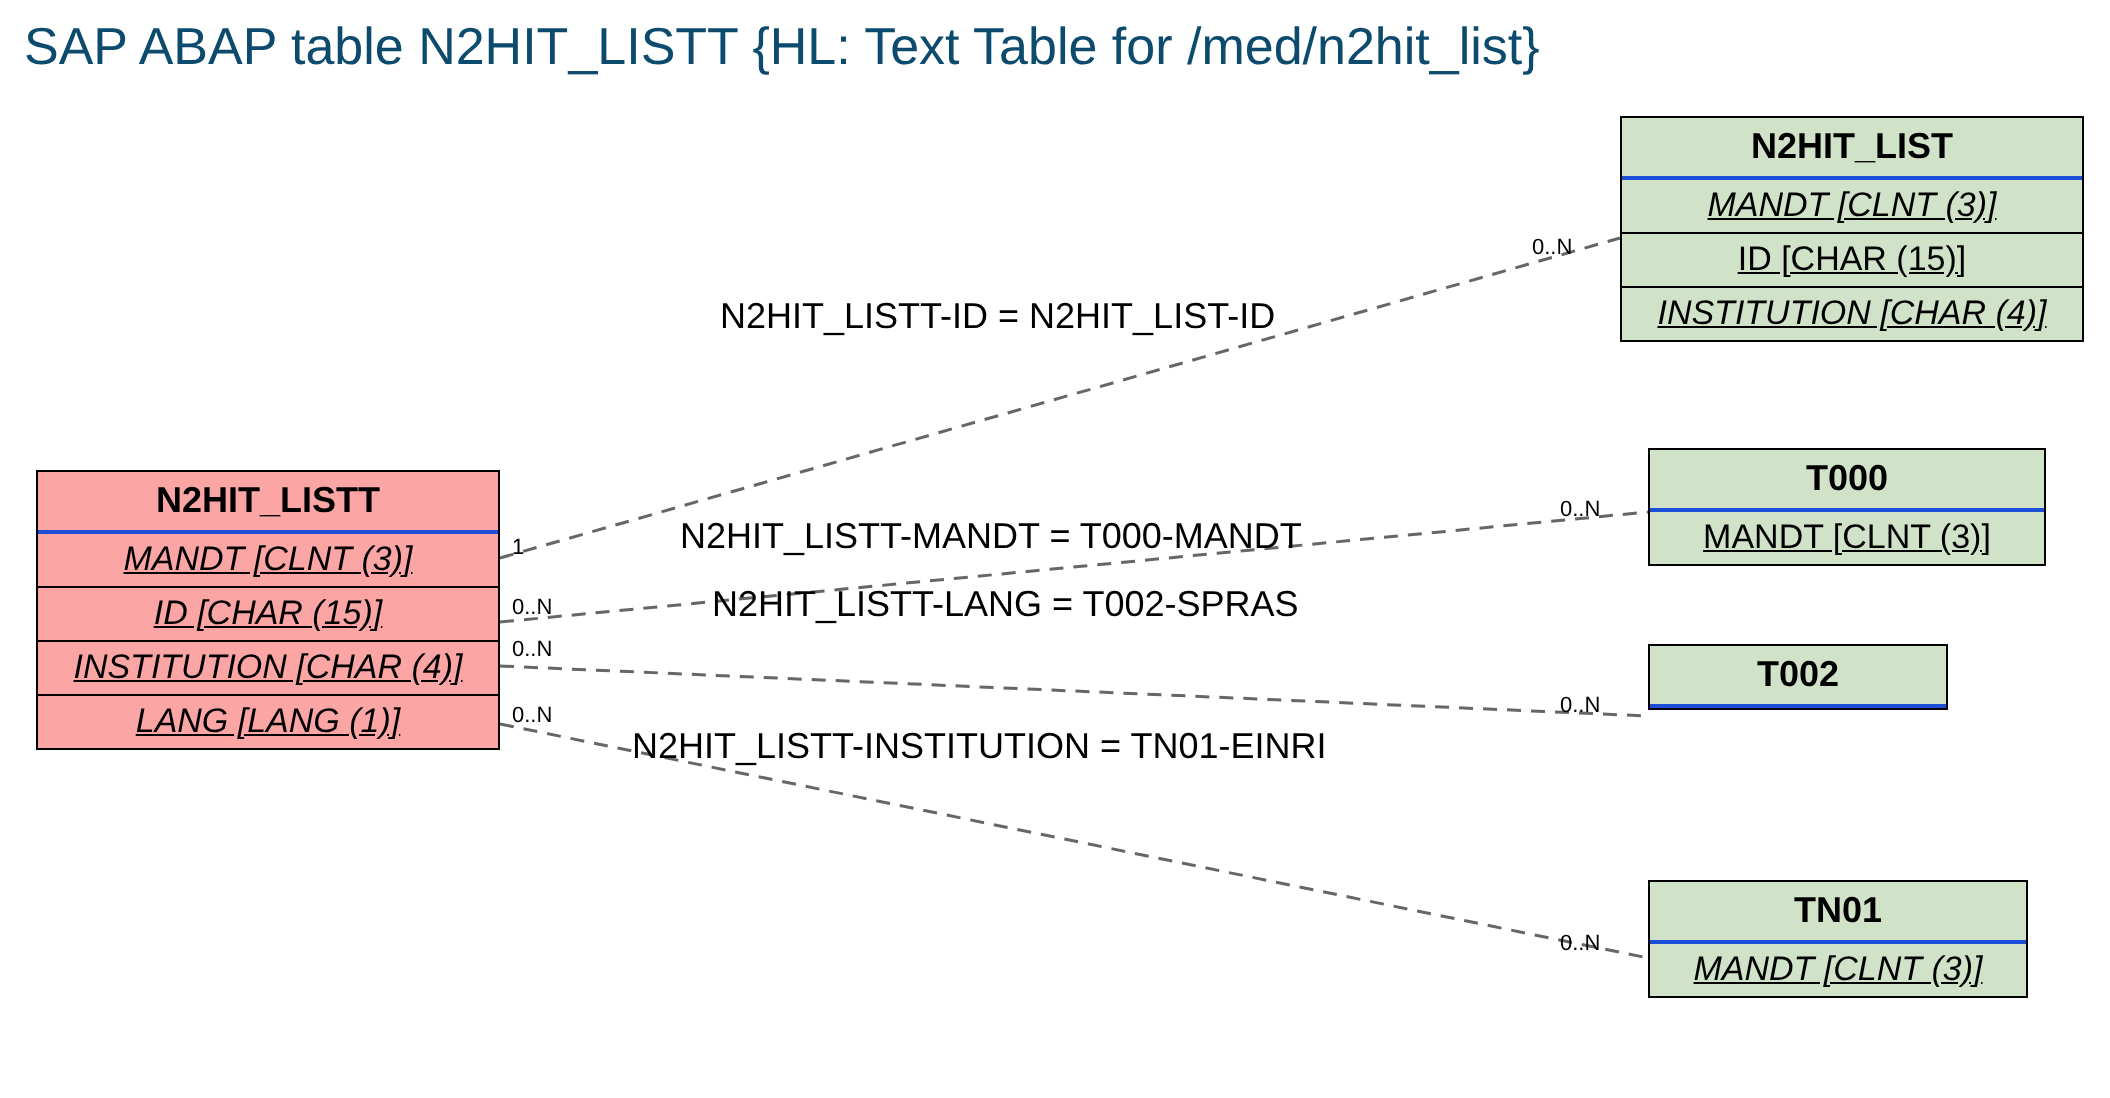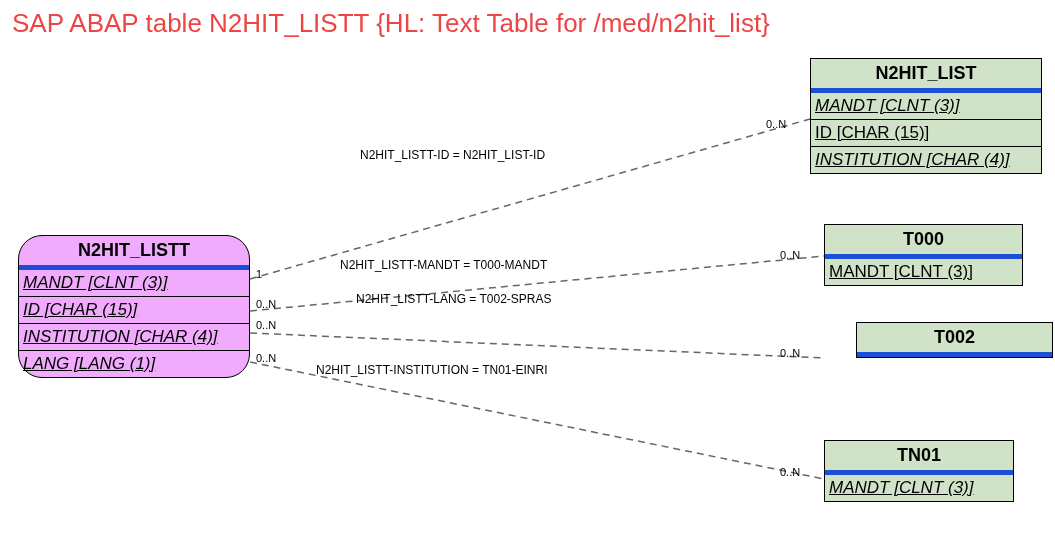--- a/index.html
+++ b/index.html
@@ -10,49 +10,50 @@
     width: 1055px;
     height: 549px;
     position: relative;
     overflow: hidden;
   }
   .title {
     position: absolute;
     left: 12px;
     top: 8px;
     font-size: 26px;
-    color: #ef4444;
+    color: #0c4a6e;
     font-weight: 400;
   }
   .entity {
     position: absolute;
     border: 1px solid #000;
     box-sizing: border-box;
   }
   .entity .head {
     font-weight: bold;
     text-align: center;
-    border-bottom: 5px solid #1d4ed8;
+    border-bottom: 2px solid #1d4ed8;
     padding: 4px 24px;
     font-size: 18px;
   }
   .entity .row {
     border-bottom: 1px solid #000;
     padding: 3px 4px;
     font-size: 17px;
     white-space: nowrap;
+    text-align: center;
   }
   .entity .row:last-child { border-bottom: none; }
-  .orange { background: #f0abfc; border-radius: 24px; }
+  .orange { background: #fca5a5; }
   .green  { background: #d0e2c8; }
   .u  { text-decoration: underline; }
   .it { font-style: italic; }
   .rel-label {
     position: absolute;
-    font-size: 12px;
+    font-size: 18px;
     color: #000;
     white-space: nowrap;
     text-align: center;
   }
   .card {
     position: absolute;
     font-size: 11px;
     color: #000000;
     white-space: nowrap;
   }
@@ -93,21 +94,21 @@
   <div class="row"><span class="u it">MANDT [CLNT (3)]</span></div>
   <div class="row"><span class="u">ID [CHAR (15)]</span></div>
   <div class="row"><span class="u it">INSTITUTION [CHAR (4)]</span></div>
 </div>
 
 <div class="entity green" style="left:824px; top:224px; width:199px;">
   <div class="head">T000</div>
   <div class="row"><span class="u">MANDT [CLNT (3)]</span></div>
 </div>
 
-<div class="entity green" style="left:856px; top:322px; width:197px;">
+<div class="entity green" style="left:824px; top:322px; width:150px;">
   <div class="head">T002</div>
 </div>
 
 <div class="entity green" style="left:824px; top:440px; width:190px;">
   <div class="head">TN01</div>
   <div class="row"><span class="u it">MANDT [CLNT (3)]</span></div>
 </div>
 
 <div class="rel-label" style="left:360px; top:148px;">N2HIT_LISTT-ID = N2HIT_LIST-ID</div>
 <div class="rel-label" style="left:340px; top:258px;">N2HIT_LISTT-MANDT = T000-MANDT</div>

